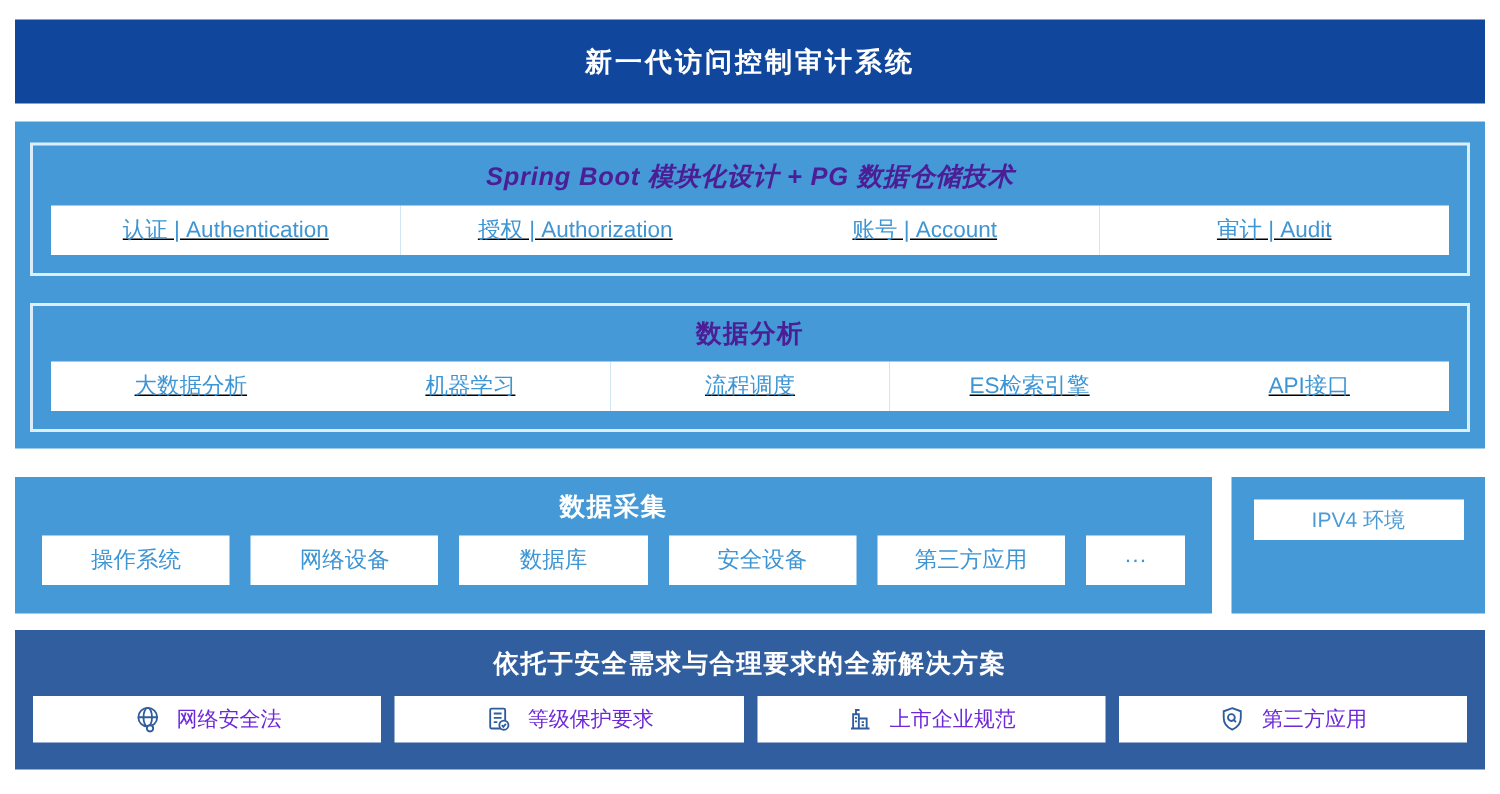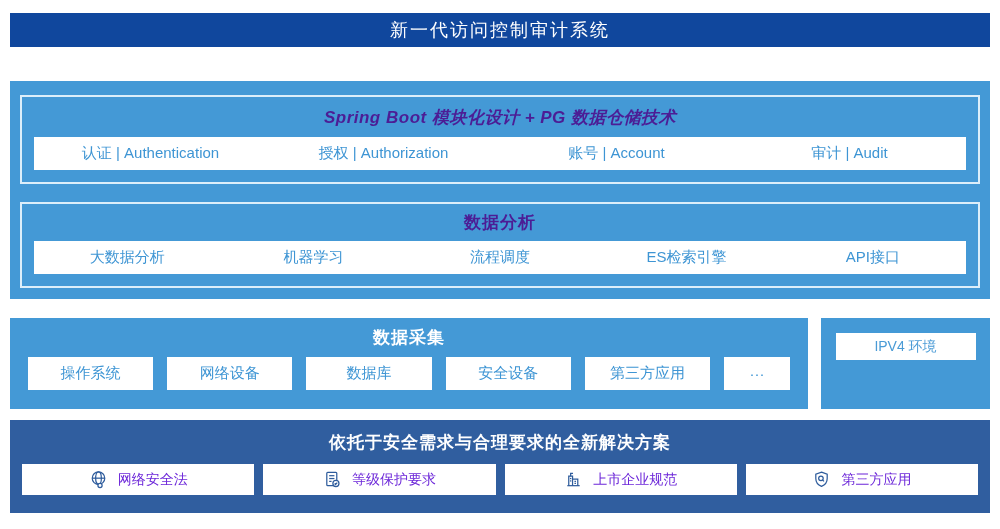--- a/index.html
+++ b/index.html
@@ -1,32 +1,32 @@
 <!DOCTYPE html>
 <html><head>
 <meta charset="utf-8">
 <style>
   html,body{margin:0;padding:0;background:#ffffff;}
   body{font-family:"Liberation Sans","DejaVu Sans",sans-serif;}
   .canvas{position:relative;width:1000px;height:529px;background:#fff;overflow:hidden;}
 
-  .header{position:absolute;left:10px;top:13px;width:980px;height:34px;background:#10479D;
-    color:#fff;font-size:18px;font-weight:normal;letter-spacing:2px;
+  .header{position:absolute;left:10px;top:13px;width:980px;height:56px;background:#10479D;
+    color:#fff;font-size:18px;font-weight:bold;letter-spacing:2px;
     display:flex;align-items:center;justify-content:center;}
 
   .platform{position:absolute;left:10px;top:81px;width:980px;height:218px;background:#4499D6;
     box-sizing:border-box;padding:14px 10px 11px;}
   .panel{border:2px solid #DCEEFA;box-sizing:border-box;}
   .panel-modules{height:89px;margin-bottom:18px;}
   .panel-analysis{height:86px;}
   .panel-title{height:40px;display:flex;align-items:center;justify-content:center;
     color:#4c1d95;font-weight:bold;font-size:17px;letter-spacing:1px;}
   .panel-title.italic{font-style:italic;letter-spacing:0.5px;}
   .panel-analysis .panel-title{height:37px;}
-  .btn-row{display:flex;gap:0;padding:0 12px;}
+  .btn-row{display:flex;gap:0;padding:0 12px;text-decoration:underline;}
   .btn{flex:1;height:33px;background:#ffffff;color:#3E95D4;font-size:15px;
     display:flex;align-items:center;justify-content:center;white-space:nowrap;}
 
   .collect{position:absolute;left:10px;top:318px;width:798px;height:91px;background:#4499D6;
     box-sizing:border-box;}
   .collect-title{height:39px;display:flex;align-items:center;justify-content:center;
     color:#fff;font-weight:bold;font-size:17px;letter-spacing:1px;}
   .collect-row{display:flex;gap:14px;padding:0 18px;}
   .btn-dots{flex:0 0 66px;}
 

